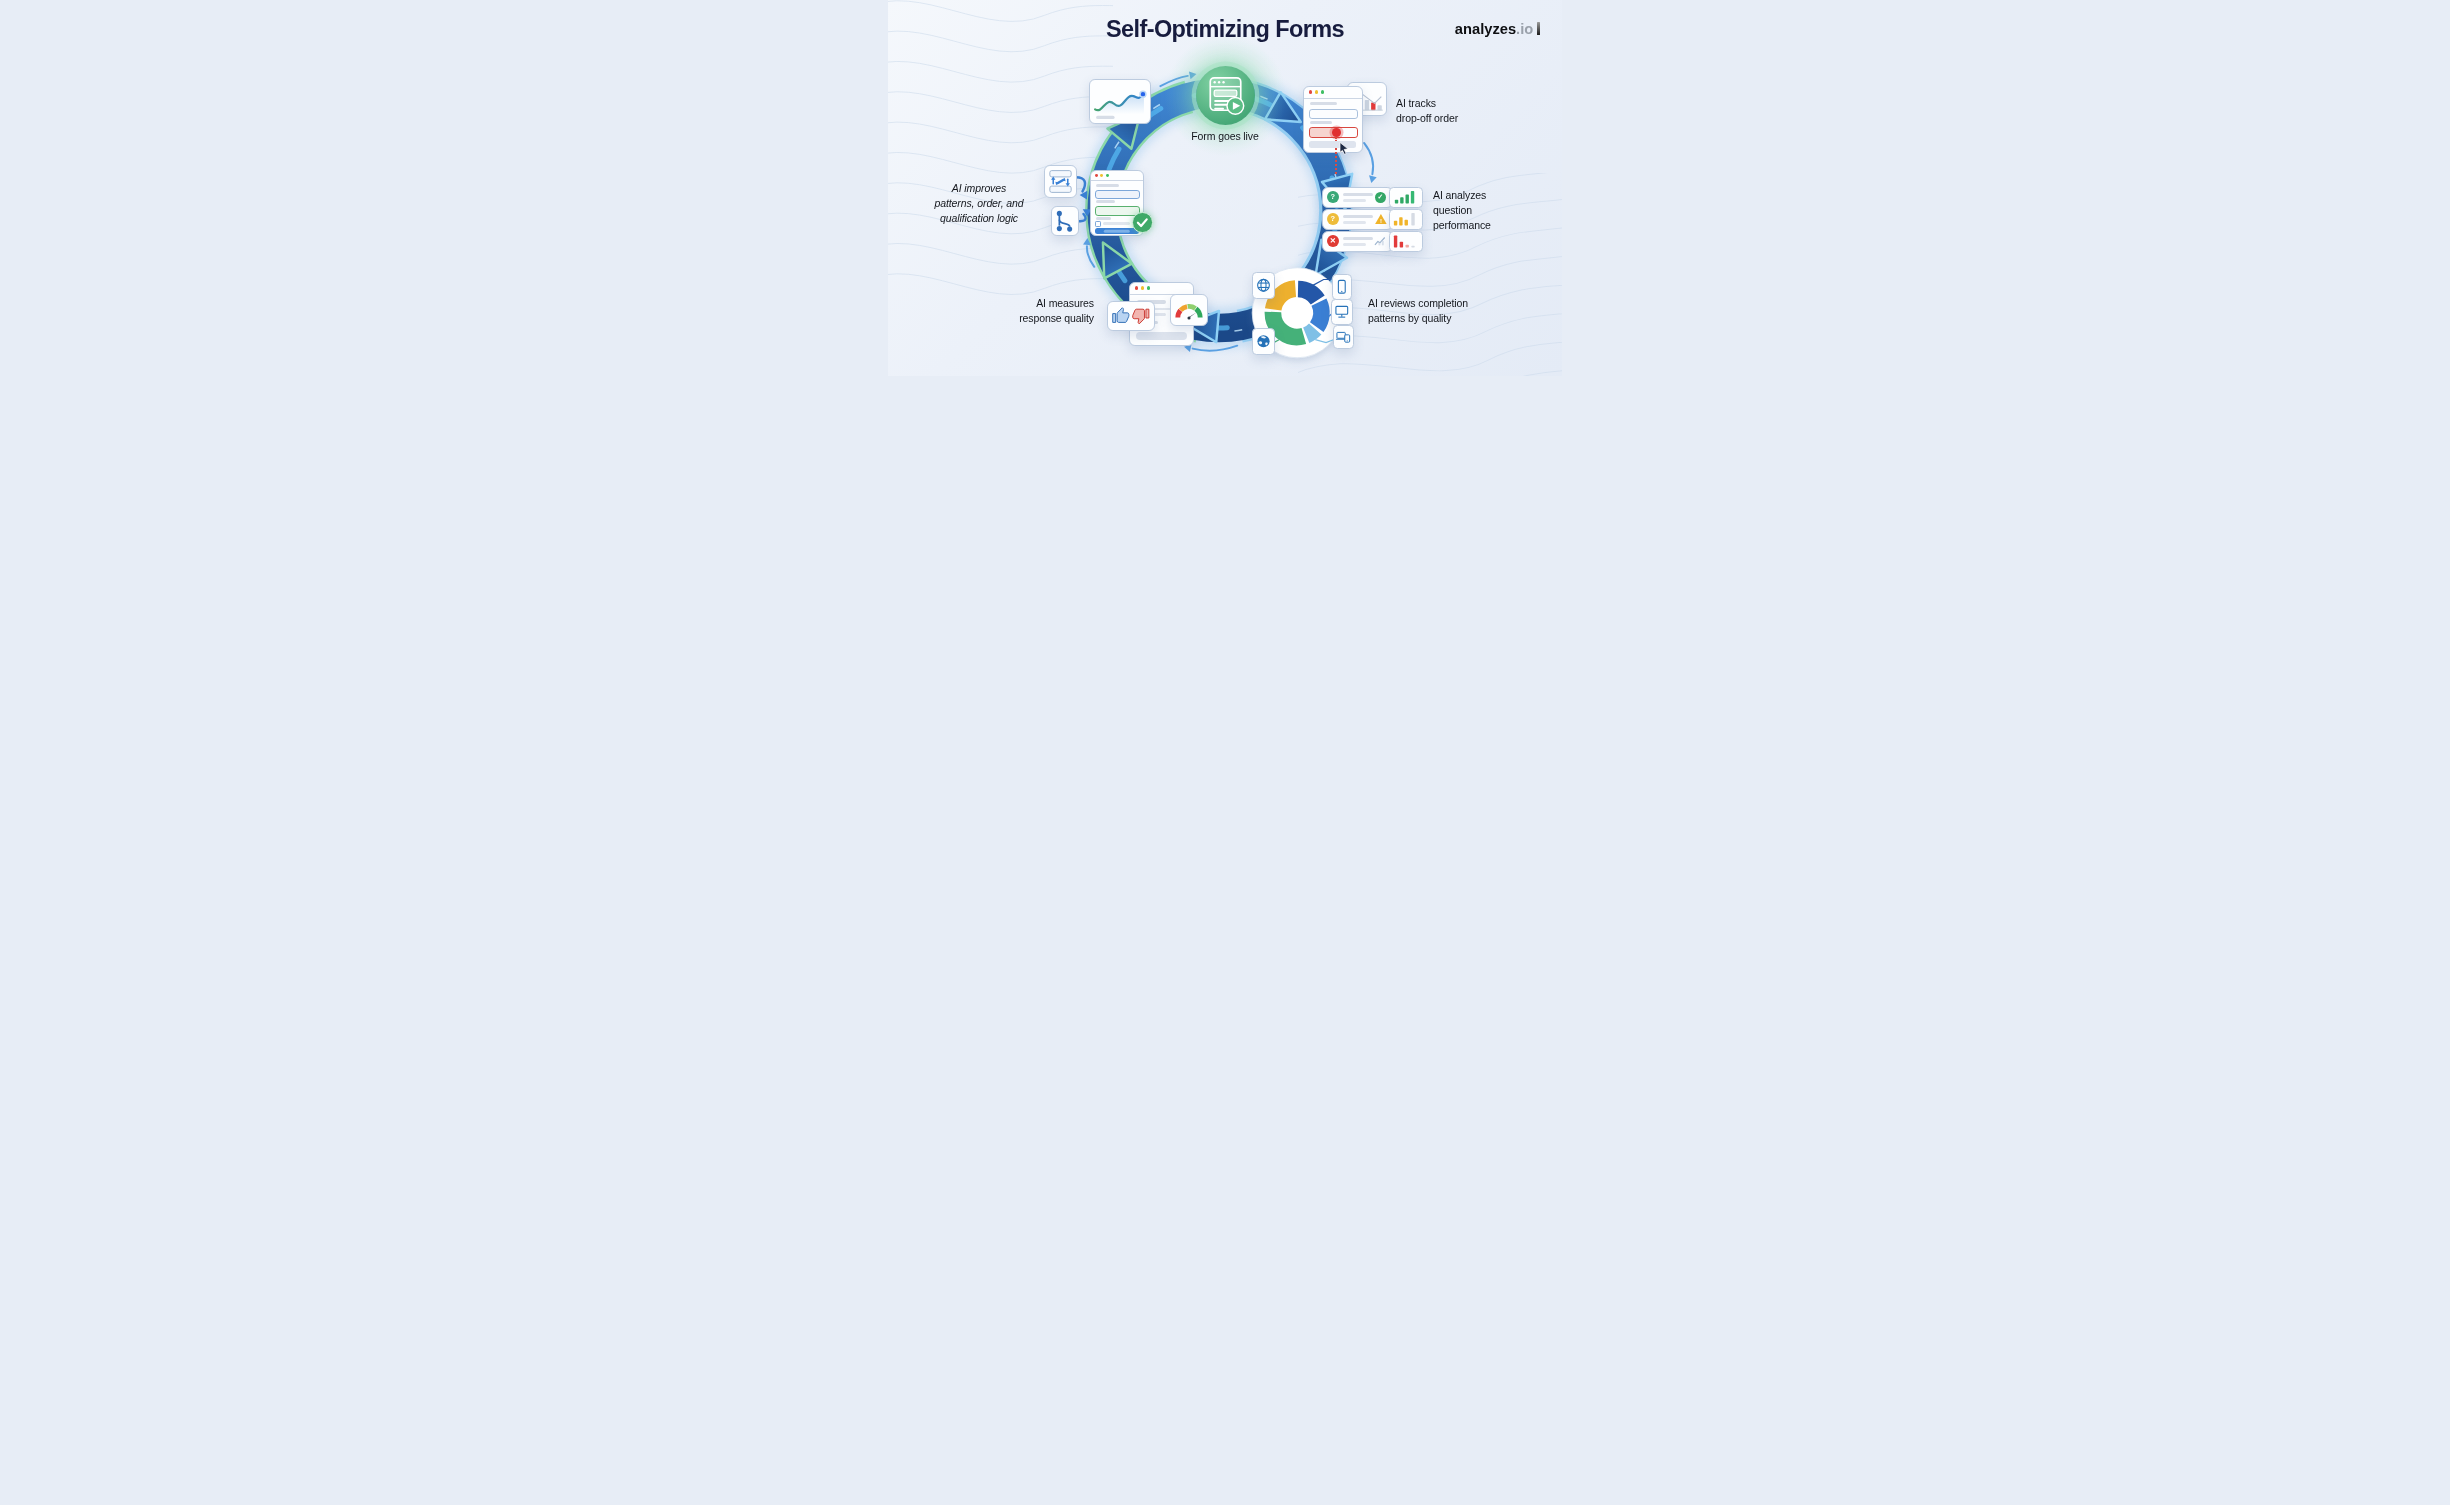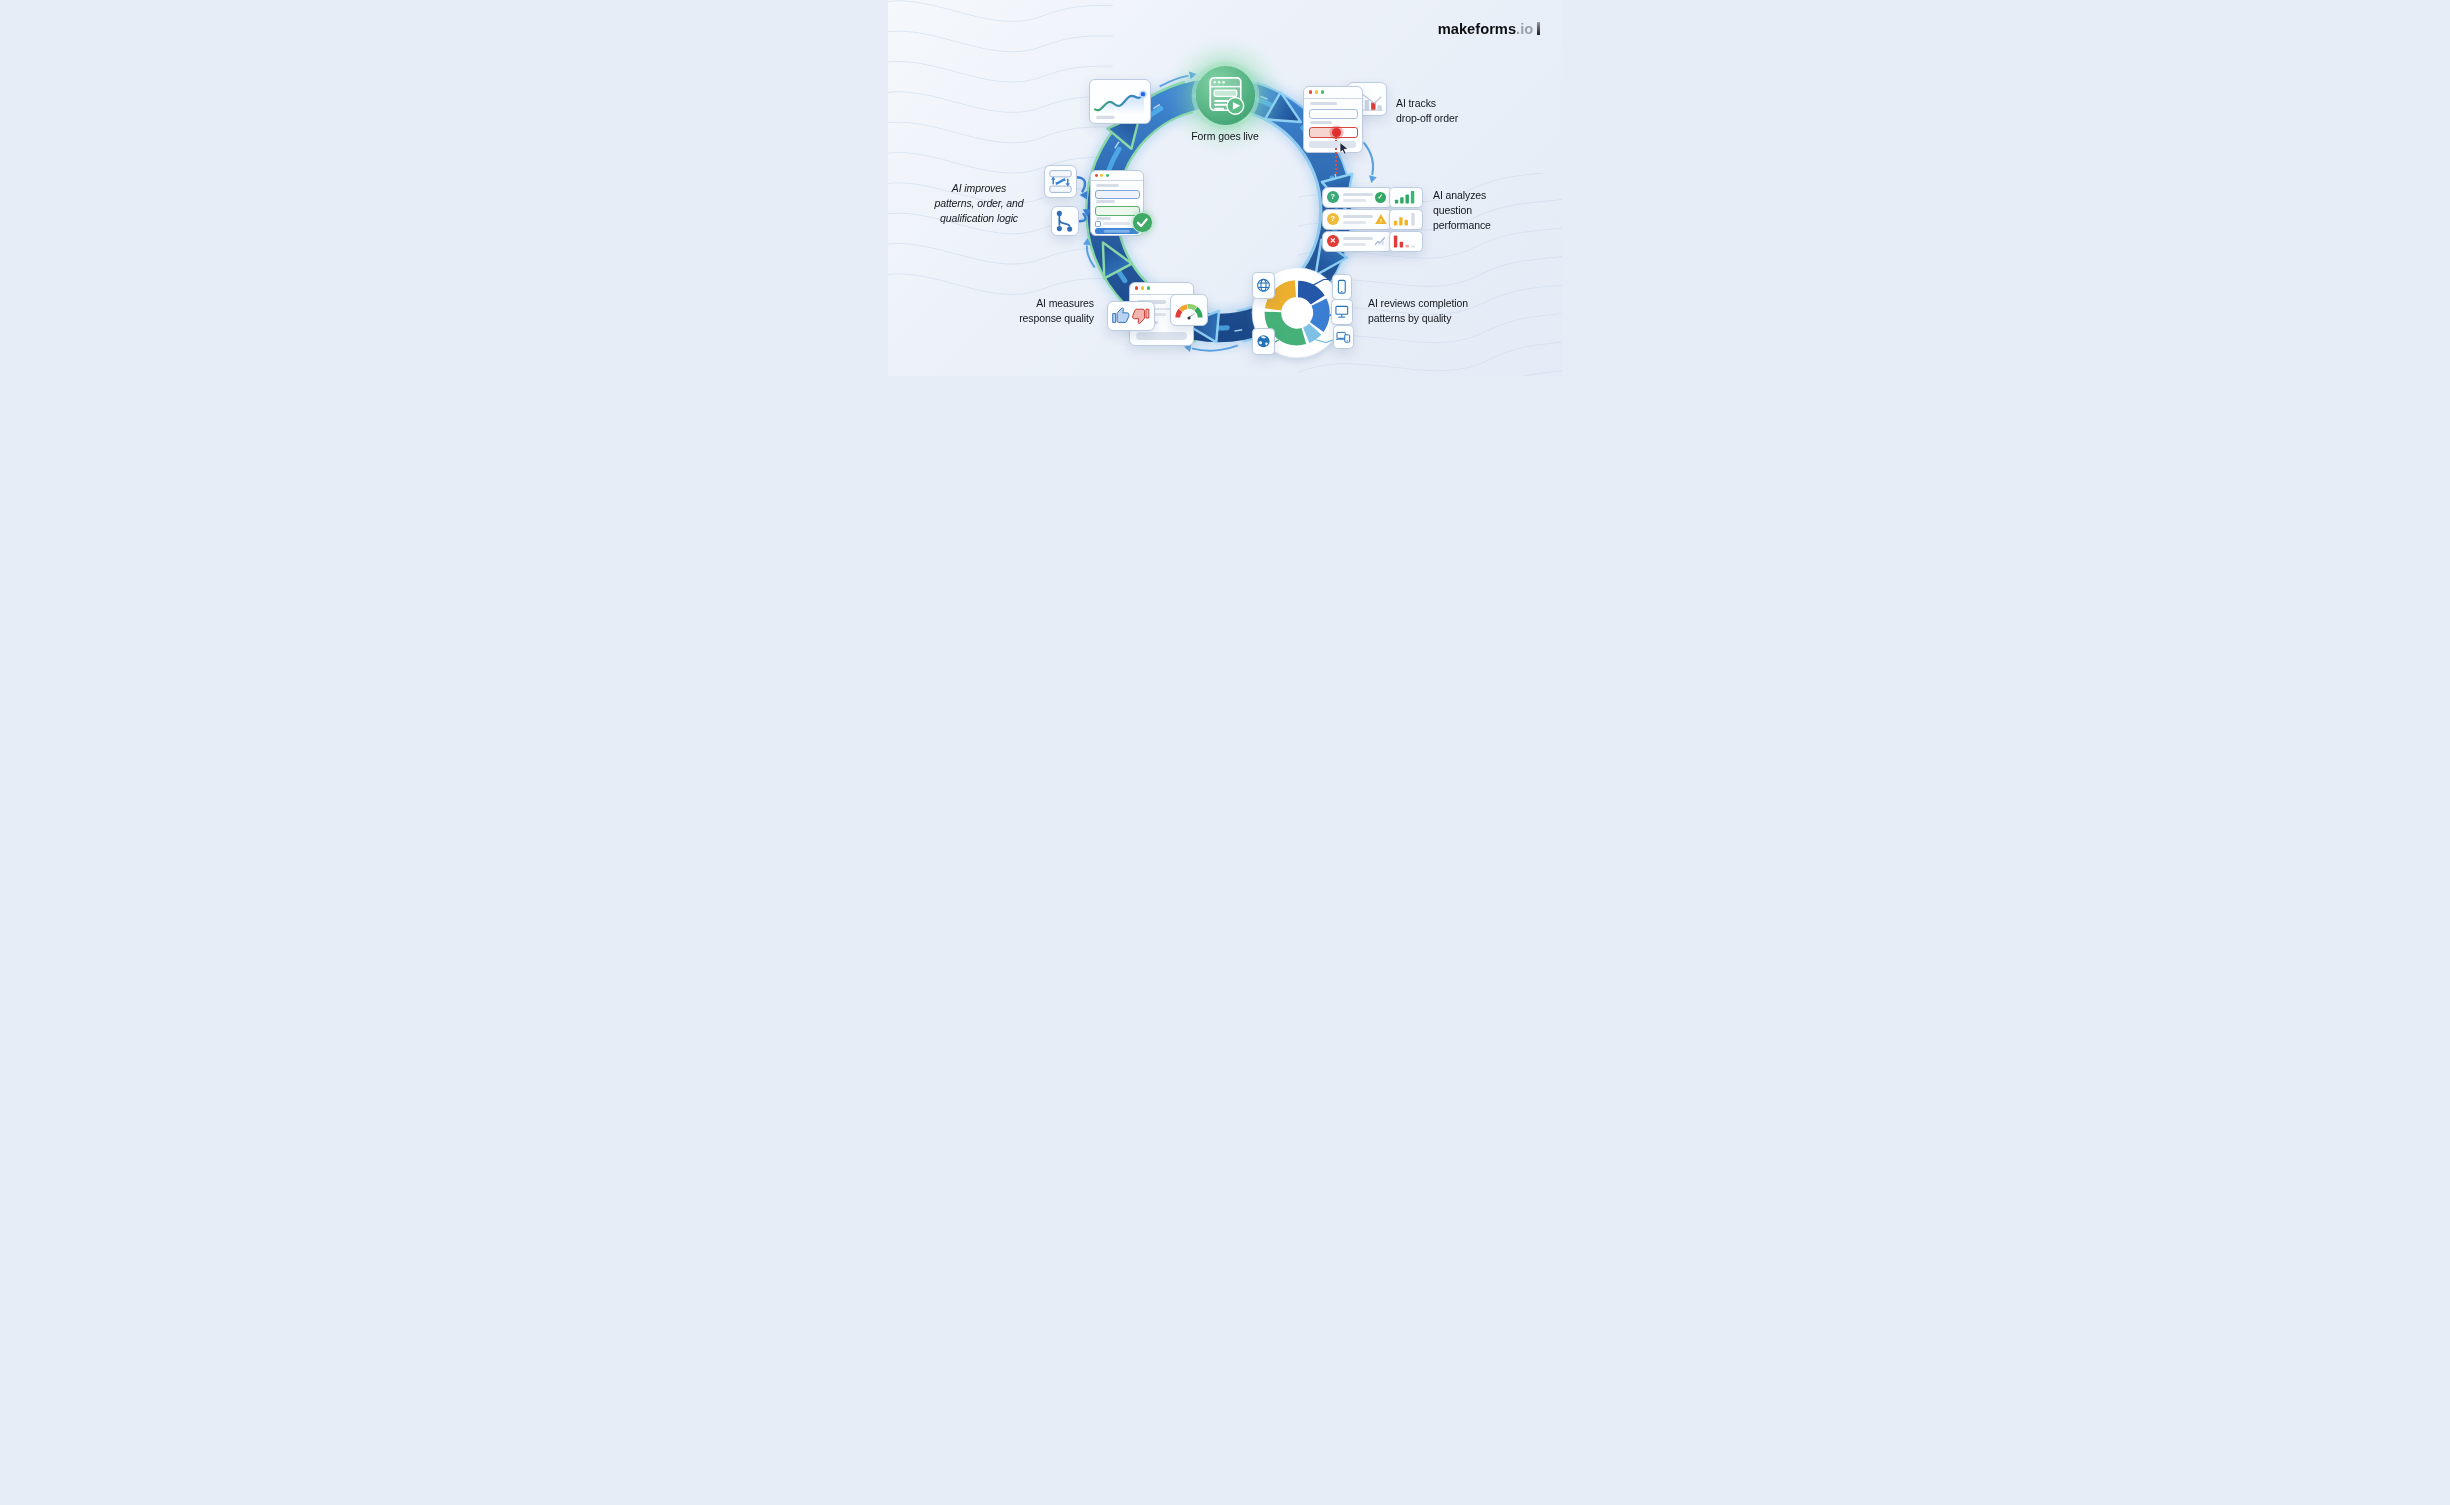--- a/index.html
+++ b/index.html
@@ -441,20 +441,21 @@
           <polyline points="10,20 16.5,26.5 28,13" fill="none" stroke="#fff" stroke-width="4.5" stroke-linecap="round" stroke-linejoin="round"></polyline>
         </svg>
     </div>
   </div>
   <div class="stage-label" style="left:31px;top:181px;width:120px;text-align:center;font-style:italic;">
     <div>AI improves</div>
     <div>patterns, order, and</div>
     <div>qualification logic</div>
   </div>
 
+  <div class="title">Self-Optimizing Forms</div>
   <div class="logo">
-    <span>makeforms</span>
+    <span>analyzes</span>
       <span class="tld">.io</span>
       <span class="cursor-bar"></span>
   </div>
 
 </div>
 
 
 </body></html>

